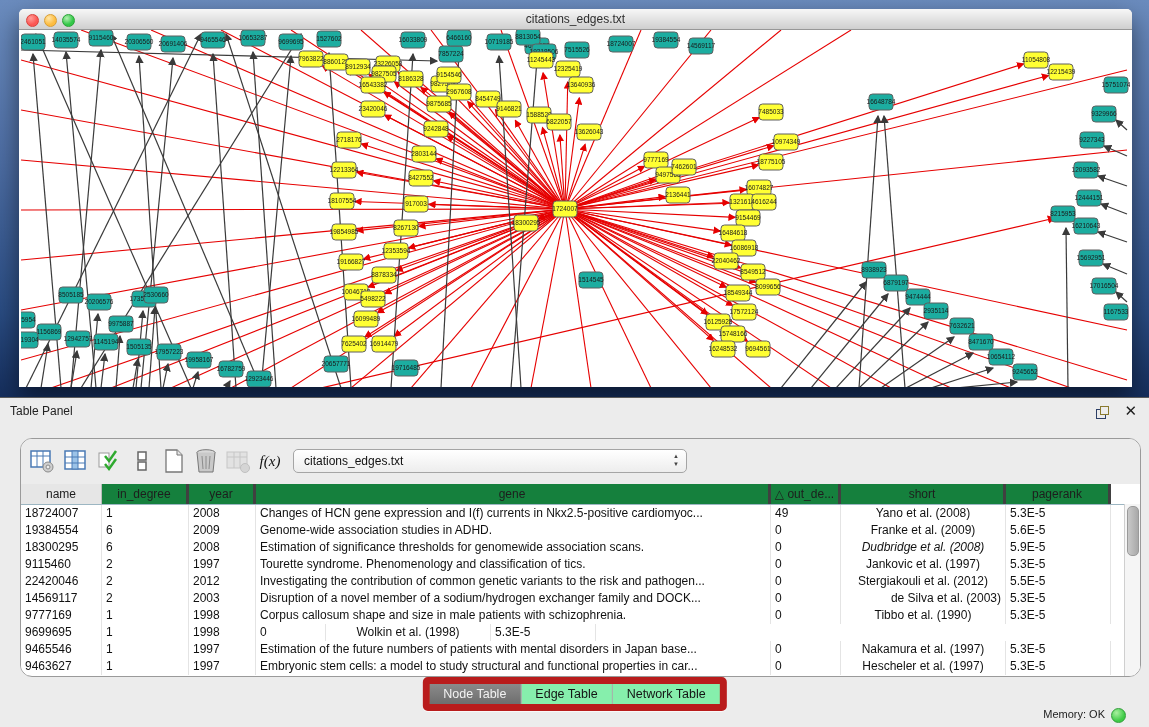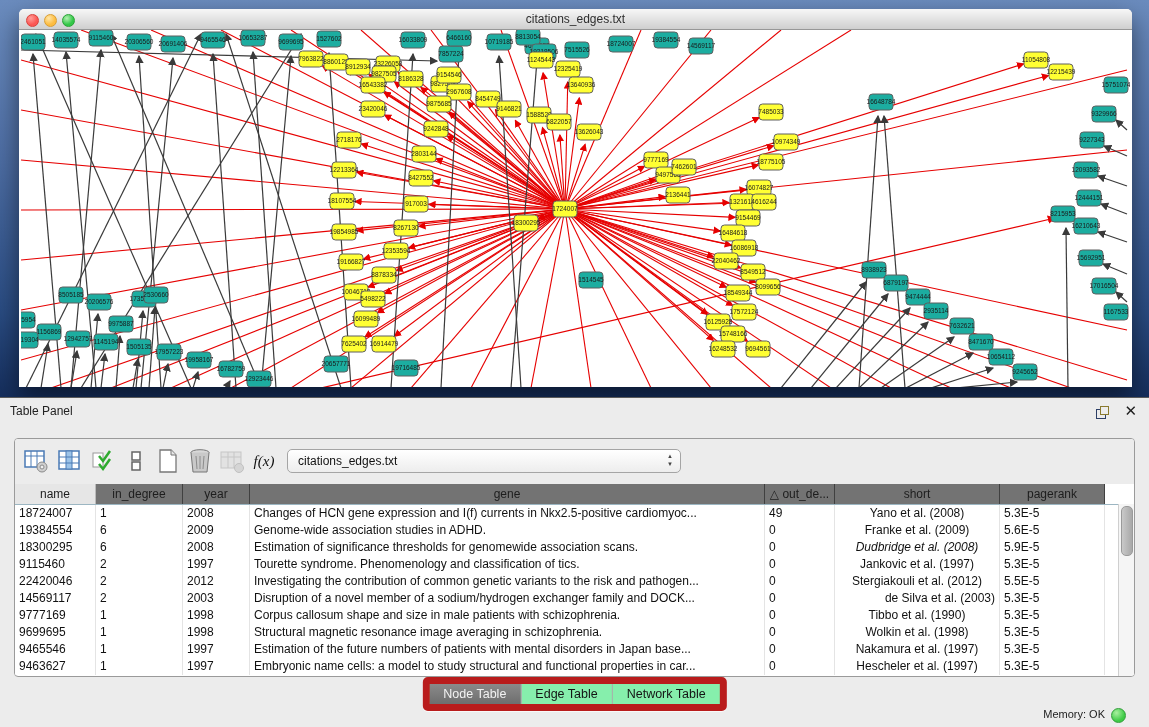--- a/index.html
+++ b/index.html
@@ -27,35 +27,35 @@
 
   
   .table-panel{position:absolute;left:0;top:397px;width:1149px;height:330px;
     background:#ececec;border-top:1px solid #5a5a5a;}
   .panel-title{position:absolute;left:10px;top:6px;font-size:12px;color:#222;}
   .panel-float{position:absolute;right:40px;top:8px;width:13px;height:13px;cursor:pointer;}
   .panel-float .sq1{position:absolute;left:0;bottom:0;width:8px;height:8px;border:1.5px solid #2c3e66;}
   .panel-float .sq2{position:absolute;right:0;top:0;width:7px;height:7px;border:1.5px solid #8a7a2e;background:#ececec;}
   .panel-close{position:absolute;right:12px;top:4px;font-size:15px;font-weight:bold;color:#1c1c1c;cursor:pointer;}
 
-  .panel-box{position:absolute;left:14px;top:40px;width:1119px;height:237px;
-    border:1px solid #9a9a9a;border-radius:4px;background:#fff;overflow:hidden;}
+  .panel-box{position:absolute;left:20px;top:40px;width:1119px;height:237px;
+    border:1px solid #9a9a9a;border-radius:12px;background:#fff;overflow:hidden;}
   .tp-toolbar{position:relative;height:45px;background:#ececec;}
   .tbi{position:absolute;top:9px;width:26px;height:26px;cursor:pointer;}
   .fx{font-family:"Liberation Serif","DejaVu Serif",serif;font-style:italic;
       font-size:15px;color:#111;line-height:26px;text-align:center;}
   .net-select{position:absolute;left:272px;top:10px;width:392px;height:22px;
     border:1px solid #a5a5a5;border-radius:5px;cursor:pointer;
     background:linear-gradient(180deg,#ffffff,#ededed);}
   .net-select .val{position:absolute;left:10px;top:4px;font-size:12px;color:#111;}
   .net-select .spin{position:absolute;right:7px;top:2px;font-size:6px;color:#444;line-height:8px;text-align:center;}
 
   .tp-header{display:flex;height:20px;border-bottom:1px solid #9cb6c2;}
   .th{box-sizing:border-box;height:20px;line-height:20px;font-size:12px;color:#1d1d1d;
-      text-align:center;background:#737373;border-right:1px solid #404040;
+      text-align:center;background:#15803d;border-right:3px solid #404040;
       overflow:hidden;white-space:nowrap;cursor:pointer;}
   .th.gray{background:#e6e6e6;border-right:1px solid #bbb;}
   .th.fill{background:#fff;border-right:none;}
   .tp-rows{position:relative;background:#fff;}
   .tr{display:flex;height:17px;cursor:default;}
   .td{box-sizing:border-box;height:17px;line-height:17px;font-size:12px;color:#111;
       padding:0 4px;border-right:1px solid #e4e4e4;overflow:hidden;
       white-space:nowrap;text-overflow:ellipsis;}
   .td.center{text-align:center;}
   .vscroll{position:absolute;right:0;top:65px;bottom:0;width:15px;background:#f5f5f5;
@@ -864,39 +864,38 @@
           <div class="td" style="width: 67px;">1998</div>
           <div class="td" style="width: 515px;">Corpus callosum shape and size in male patients with schizophrenia.</div>
           <div class="td" style="width: 70px;">0</div>
           <div class="td center" style="width: 165px;">Tibbo et al. (1990)</div>
           <div class="td" style="width: 105px;">5.3E-5</div>
         </div>
         <div class="tr">
           <div class="td" style="width: 81px;">9699695</div>
           <div class="td" style="width: 87px;">1</div>
           <div class="td" style="width: 67px;">1998</div>
-          <div class="td" style="width: 515px;">Structural magnetic resonance image averaging in schizophrenia.</div>
           <div class="td" style="width: 70px;">0</div>
           <div class="td center" style="width: 165px;">Wolkin et al. (1998)</div>
           <div class="td" style="width: 105px;">5.3E-5</div>
         </div>
         <div class="tr">
           <div class="td" style="width: 81px;">9465546</div>
           <div class="td" style="width: 87px;">1</div>
           <div class="td" style="width: 67px;">1997</div>
           <div class="td" style="width: 515px;">Estimation of the future numbers of patients with mental disorders in Japan base...</div>
           <div class="td" style="width: 70px;">0</div>
           <div class="td center" style="width: 165px;">Nakamura et al. (1997)</div>
           <div class="td" style="width: 105px;">5.3E-5</div>
         </div>
         <div class="tr">
           <div class="td" style="width: 81px;">9463627</div>
           <div class="td" style="width: 87px;">1</div>
           <div class="td" style="width: 67px;">1997</div>
-          <div class="td" style="width: 515px;">Embryonic name cells: a model to study structural and functional properties in car...</div>
+          <div class="td" style="width: 515px;">Embryonic stem cells: a model to study structural and functional properties in car...</div>
           <div class="td" style="width: 70px;">0</div>
           <div class="td center" style="width: 165px;">Hescheler et al. (1997)</div>
           <div class="td" style="width: 105px;">5.3E-5</div>
         </div>
       </div>
     <div class="vscroll">
       <div class="thumb"></div>
     </div>
   </div>
 

